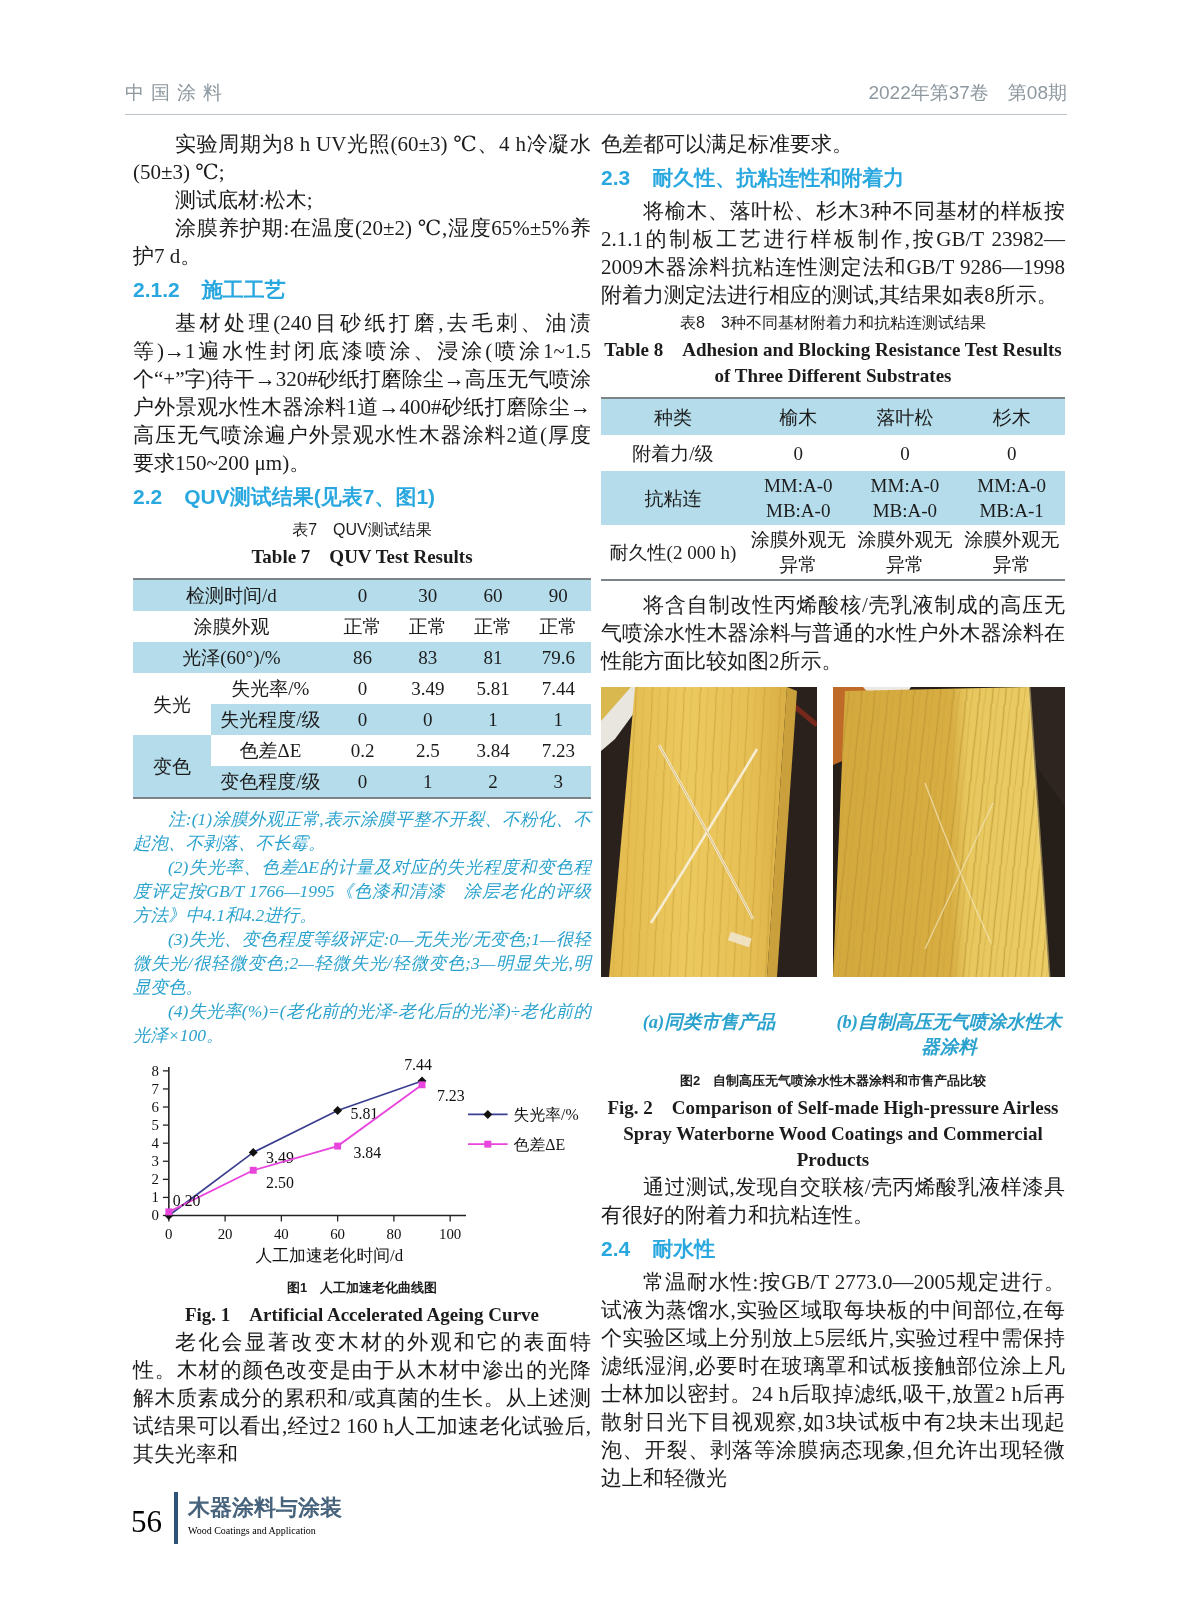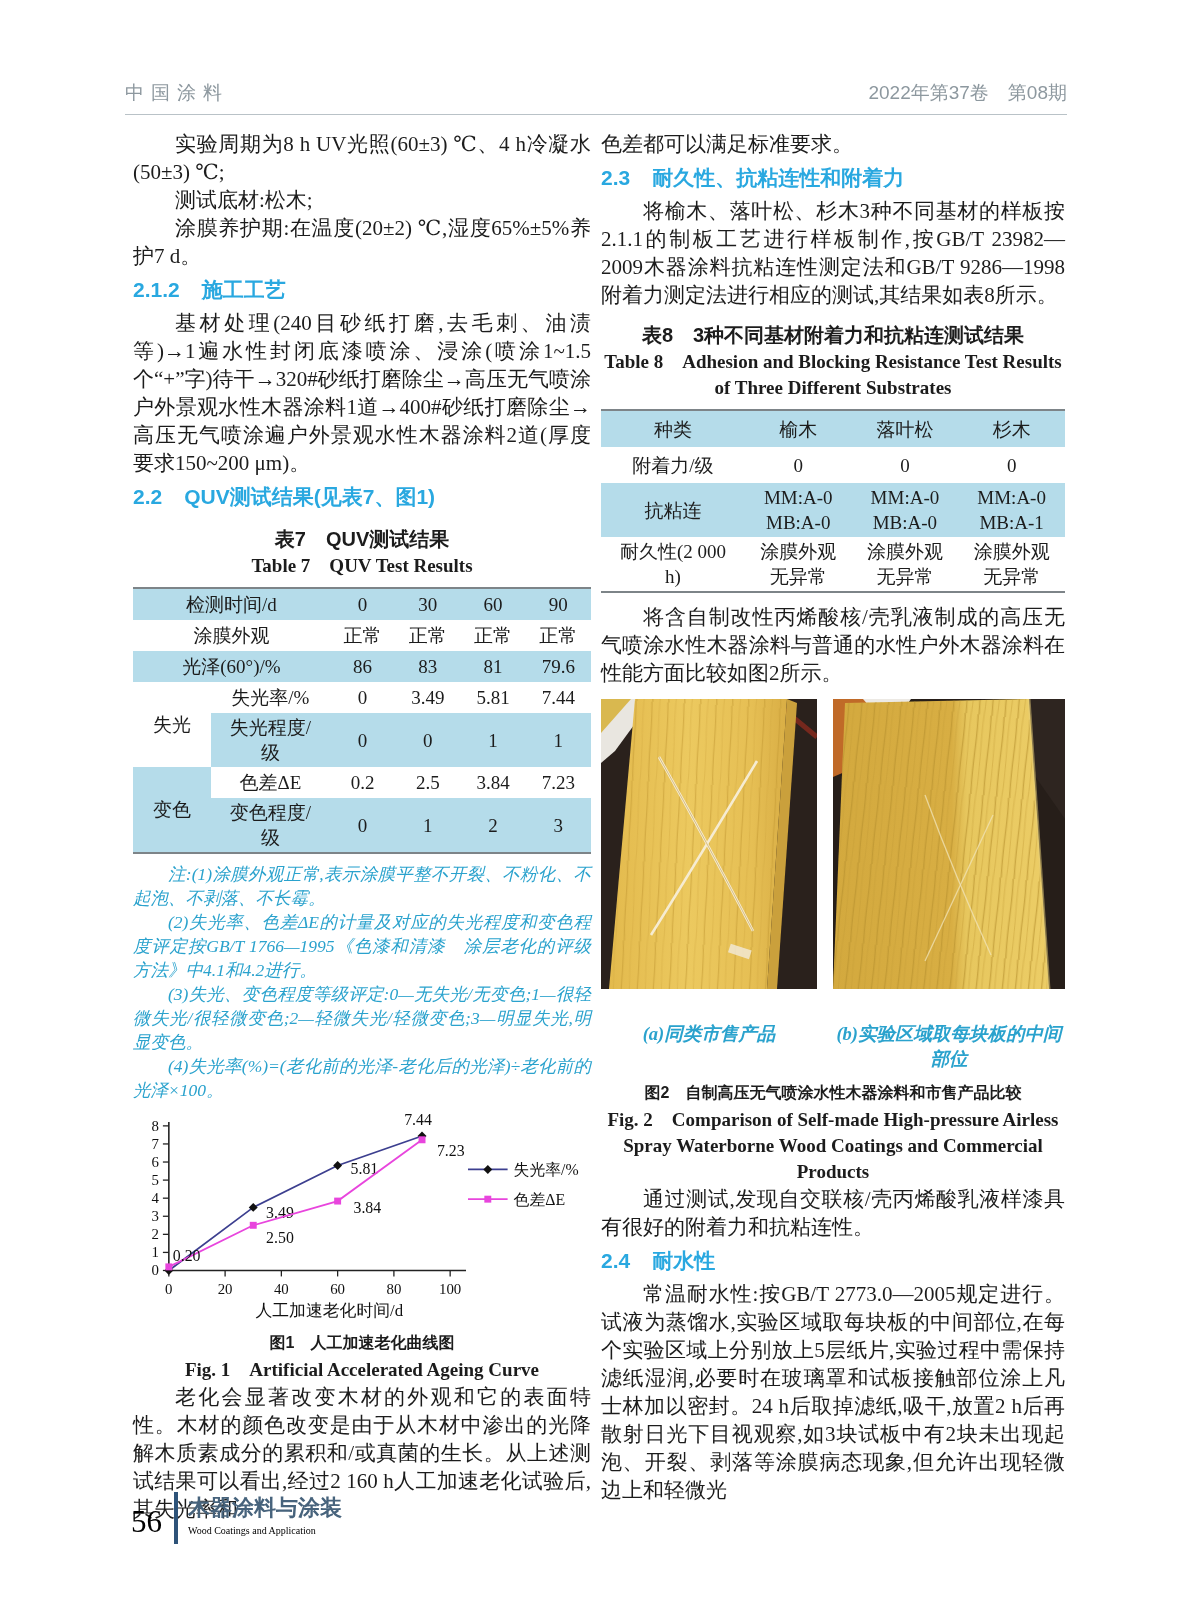--- a/index.html
+++ b/index.html
@@ -12,44 +12,44 @@
   .hdr-rule{position:absolute;left:125px;right:120px;top:114px;border-top:1.5px solid #b9c2c7;}
   
   .col{position:absolute;top:130px;width:458px;}
   .col-left{left:133px;}
   .col-right{left:601px;width:464px;}
   p.body{margin:0;font-size:21px;line-height:28px;text-align:justify;text-indent:2em;}
   .sec-head{margin:3px 0 3px 0;font-family:"Liberation Sans","DejaVu Sans",sans-serif;
             font-weight:bold;color:#29a8e0;font-size:21px;line-height:33px;}
   .sec-head .sec-num{margin-right:22px;}
   
-  .tbl-cap-cn{margin-top:12px;text-align:center;font-weight:bold;font-size:20px;line-height:28px;
+  .tbl-cap-cn{text-align:center;font-weight:normal;font-size:16px;line-height:28px;
               font-family:"Liberation Sans","DejaVu Sans",sans-serif;}
   .tbl-cap-en{text-align:center;font-weight:bold;font-size:19px;line-height:26px;}
   
   table.datatbl{width:100%;border-collapse:collapse;margin-top:8px;font-size:19px;
                 border-top:2px solid #7d8488;border-bottom:2px solid #7d8488;}
-  table.datatbl td{padding:2px 12px;text-align:center;height:27px;line-height:25px;}
+  table.datatbl td{padding:2px 2px;text-align:center;height:27px;line-height:25px;}
   table.t8 td{height:32px;}
   td.lbl{text-align:left;padding-left:6px;}
   td.blue{background:#b5dcea;}
   td.sub{text-align:left;padding-left:4px;}
   td.two{line-height:24px;padding:4px 2px;}
   
   .notes{margin-top:8px;}
   .notes p{margin:0;font-size:17.5px;line-height:24px;text-align:justify;text-indent:2em;
            color:#2aa2cd;font-style:italic;}
   
   .chart-wrap{margin-top:10px;}
   .chart-wrap svg{display:block;}
   .tick{font-size:15px;font-family:"Liberation Serif",serif;fill:#111;}
   .pt-label{font-size:16px;font-family:"Liberation Serif",serif;fill:#111;}
   .legend-text{font-size:16px;font-family:"Liberation Serif",serif;fill:#111;}
   .axis-label{font-size:17px;font-family:"Liberation Serif",serif;fill:#111;}
-  .fig-cap-cn{margin-top:6px;text-align:center;font-weight:bold;font-size:16px;line-height:29px;
+  .fig-cap-cn{margin-top:6px;text-align:center;font-weight:bold;font-size:13px;line-height:29px;
               font-family:"Liberation Sans","DejaVu Sans",sans-serif;}
   .fig-cap-en{text-align:center;font-weight:bold;font-size:19px;line-height:26px;}
   .after-fig{margin-top:12px;}
   
   .photos{margin-top:12px;display:flex;gap:16px;}
   .photo-caps{display:flex;gap:16px;margin-top:5px;}
   .photo-cap{color:#2aa2cd;font-style:italic;font-weight:bold;font-size:18.5px;line-height:25px;text-align:center;margin-top:28px;}
   .cap-a{width:216px;}
   .cap-b{width:232px;}
   
@@ -319,21 +319,21 @@
         <polygon points="30,0 78,0 56,30" fill="#ece9e4"></polygon>
         <polygon points="12,4 196,0 216,290 0,290" fill="url(#woodB)"></polygon>
         <polygon points="12,4 196,0 216,290 0,290" fill="url(#grainB)"></polygon>
         <path d="M92,96 C112,150 136,208 158,256" stroke="#f2e4b8" stroke-width="1.3" fill="none" opacity="0.75"></path>
         <path d="M160,116 C136,168 112,220 92,262" stroke="#f2e4b8" stroke-width="1.3" fill="none" opacity="0.75"></path>
         <path d="M196,0 L216,290" stroke="#e8cf79" stroke-width="3" opacity="0.5" fill="none"></path>
       </svg>
     </div>
     <div class="photo-caps">
       <div class="photo-cap cap-a">(a)同类市售产品</div>
-      <div class="photo-cap cap-b">(b)实验区域取每块板的中间部位</div>
+      <div class="photo-cap cap-b">(b)自制高压无气喷涂水性木器涂料</div>
     </div>
 
     <div class="fig-cap-cn">图2　自制高压无气喷涂水性木器涂料和市售产品比较</div>
     <div class="fig-cap-en">Fig. 2　Comparison of Self-made High-pressure Airless Spray Waterborne Wood Coatings and Commercial Products</div>
 
     <p class="body after-fig">通过测试,发现自交联核/壳丙烯酸乳液样漆具有很好的附着力和抗粘连性。</p>
 
     <div class="sec-head">
       <span class="sec-num">2.4</span><span class="sec-title">耐水性</span>
     </div>

